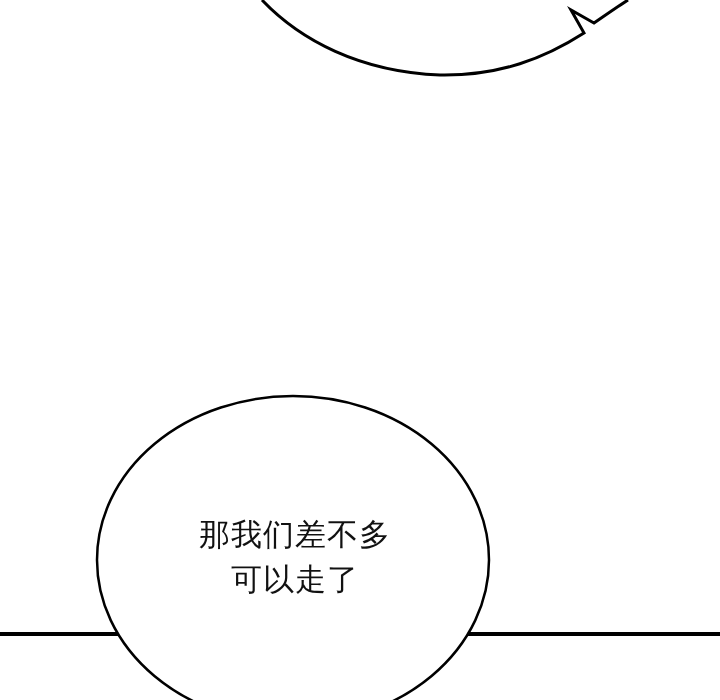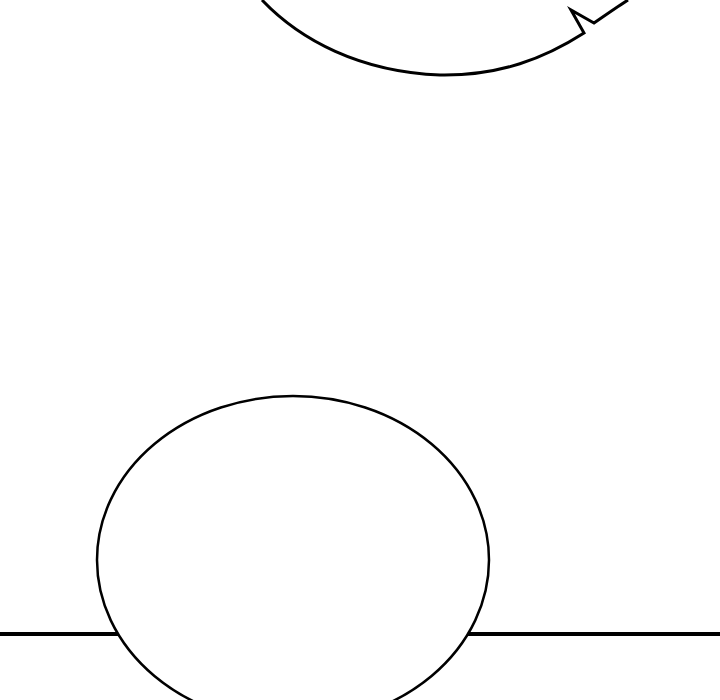--- a/index.html
+++ b/index.html
@@ -44,14 +44,16 @@
                L 594 23
                C 610 12, 620 5, 628 0" fill="#ffffff" stroke="#000" stroke-width="3" stroke-linejoin="miter"></path>
     </g>
 
     <g>
       <ellipse cx="293" cy="560" rx="196" ry="164" fill="#ffffff" stroke="#000" stroke-width="2.5"></ellipse>
     </g>
   </svg>
 
   <div class="bubble-text">
+    <span>那我们差不多</span>
+    <span>可以走了</span>
   </div>
 </div>
 
 </body></html>

